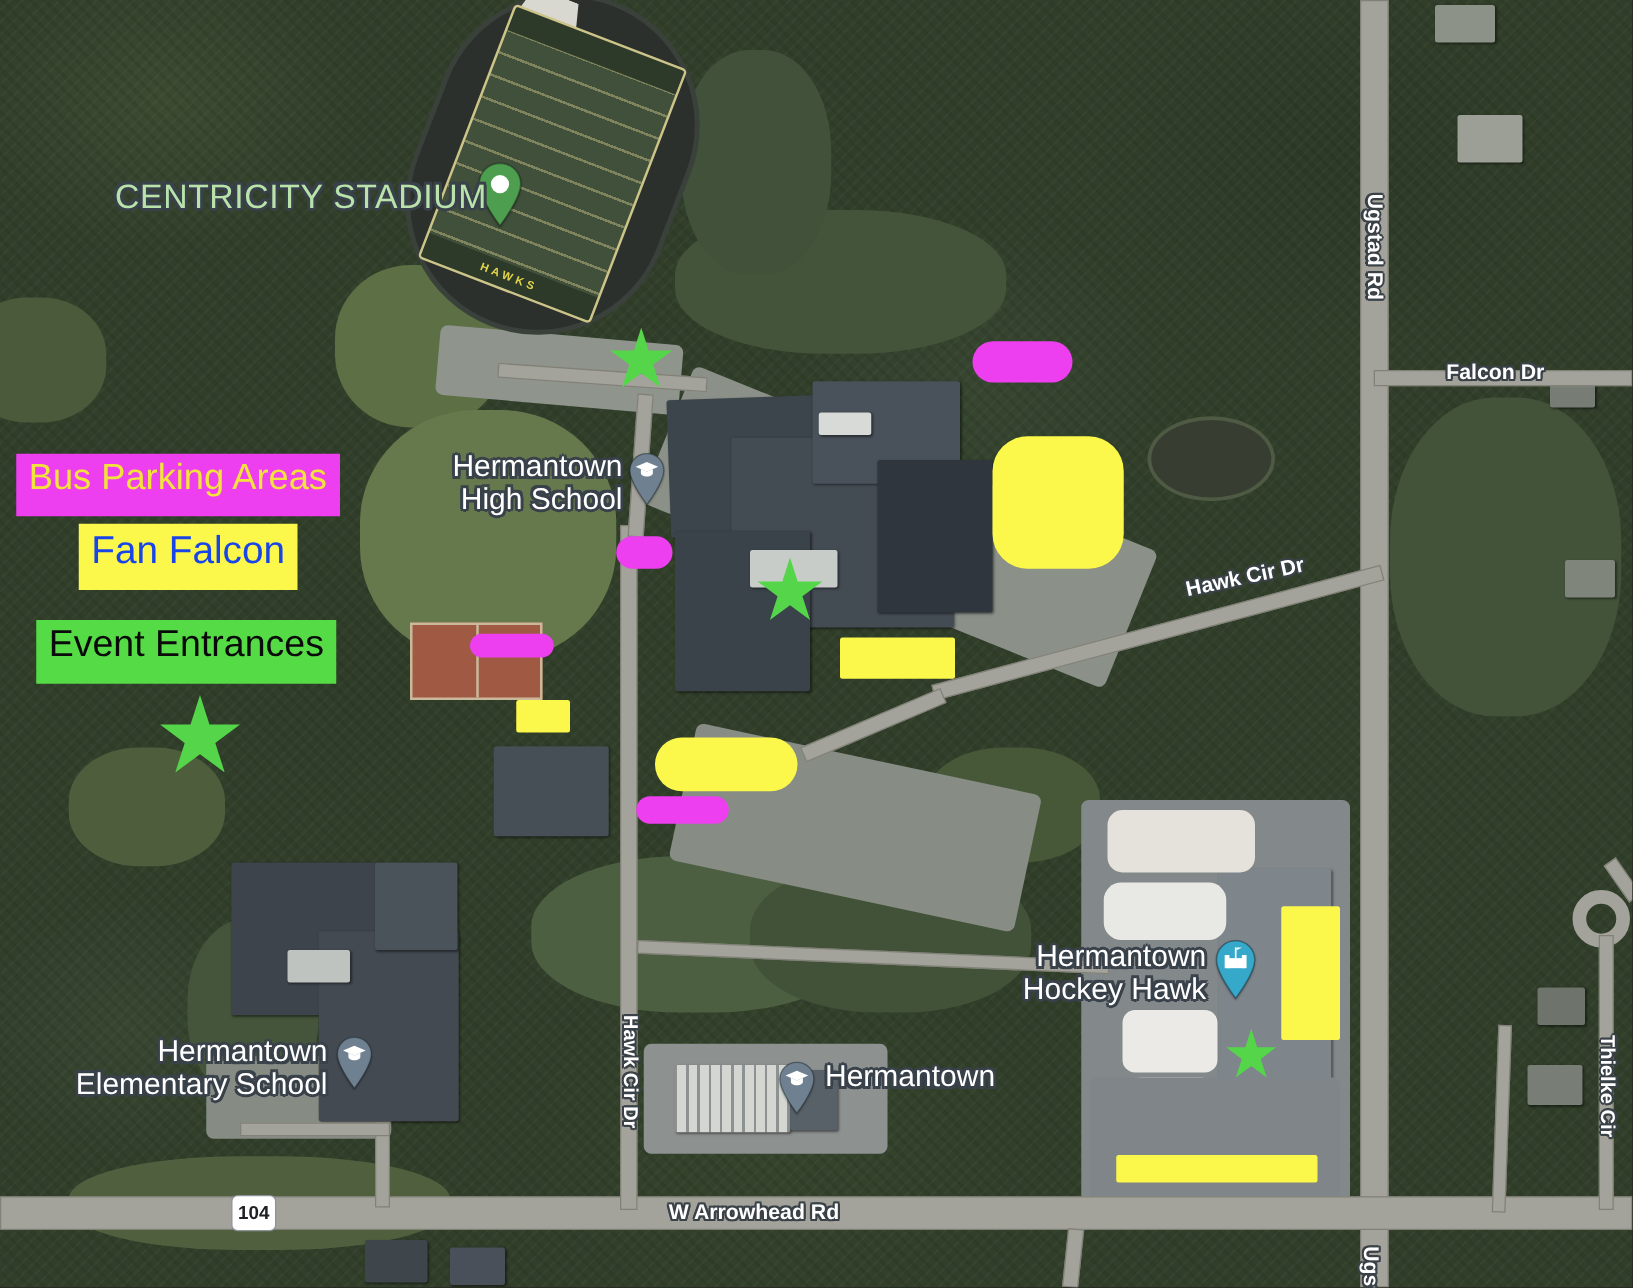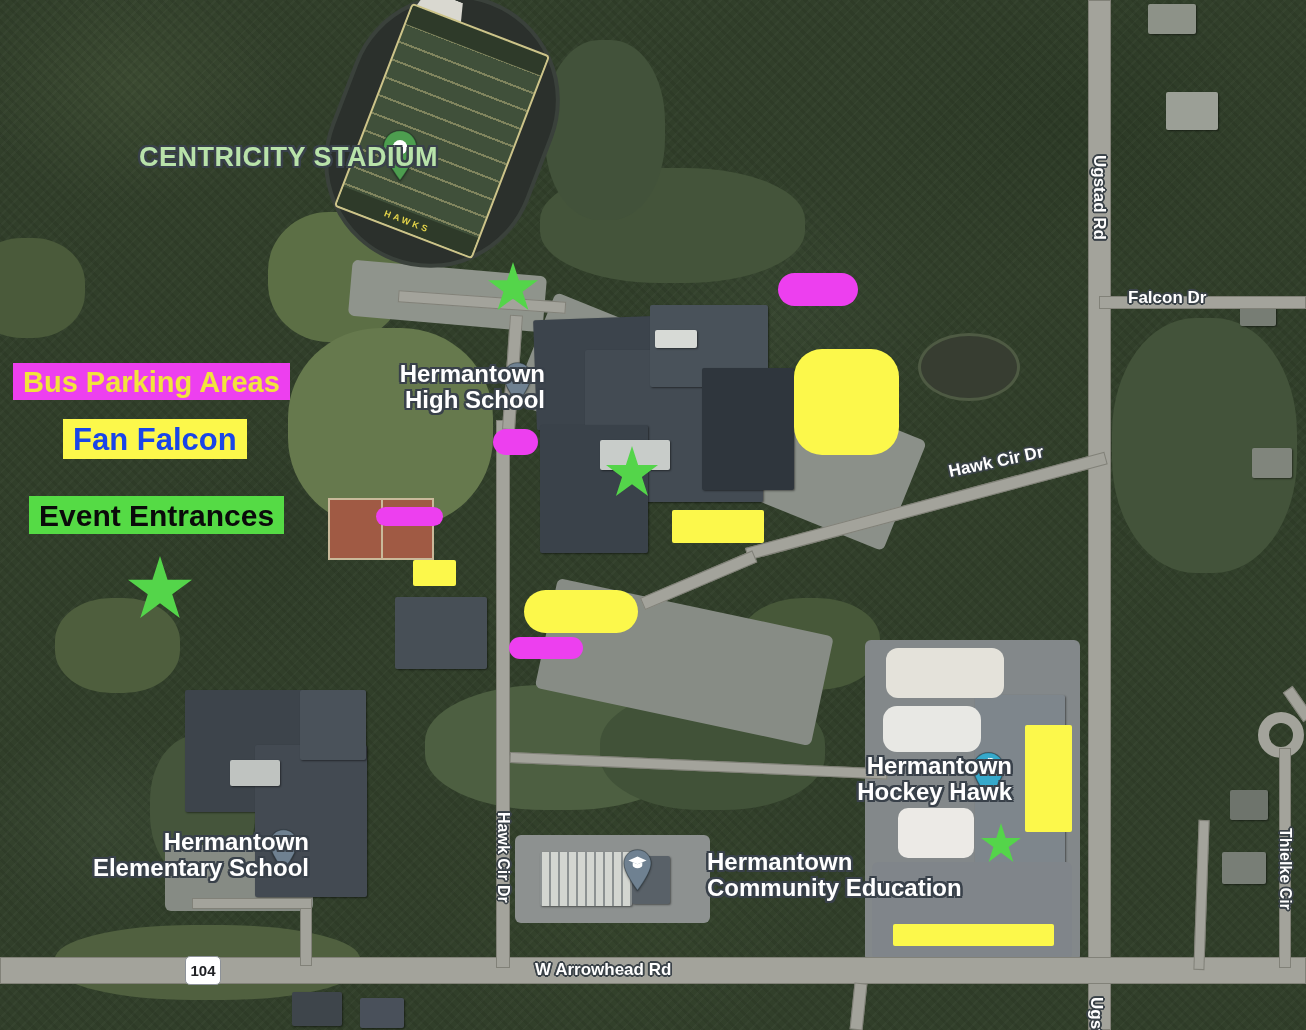--- a/index.html
+++ b/index.html
@@ -21,27 +21,27 @@
     background:
       repeating-linear-gradient(45deg, rgba(0,0,0,.07) 0 3px, transparent 3px 8px),
       repeating-linear-gradient(-45deg, rgba(255,255,255,.025) 0 2px, transparent 2px 7px);}
   .grass{position:absolute;border-radius:45%;}
   .pave{position:absolute;background:#8b9089;border-radius:6px;}
   .bld{position:absolute;background:#3e464e;border-radius:2px;box-shadow:1px 1px 2px rgba(0,0,0,.45);}
   .road{position:absolute;background:#a3a39b;border:1px solid rgba(110,110,102,.65);box-sizing:border-box;}
   .road-label{position:absolute;color:#fff;font-weight:bold;font-size:17px;white-space:nowrap;
     text-shadow:-1.4px -1.4px 0 #3a4248,1.4px -1.4px 0 #3a4248,-1.4px 1.4px 0 #3a4248,1.4px 1.4px 0 #3a4248,-1.8px 0 0 #3a4248,1.8px 0 0 #3a4248,0 -1.8px 0 #3a4248,0 1.8px 0 #3a4248;}
   .vert{writing-mode:vertical-rl;text-orientation:mixed;}
-  .place-label{position:absolute;color:#fff;font-weight:bold;font-size:24px;line-height:1.09;white-space:nowrap;
-    text-shadow:-2px -2px 0 #39414a,2px -2px 0 #39414a,-2px 2px 0 #39414a,2px 2px 0 #39414a,-2.4px 0 0 #39414a,2.4px 0 0 #39414a,0 -2.4px 0 #39414a,0 2.4px 0 #39414a;margin-left:47px;}
+  .place-label{position:absolute;color:#fff;font-weight:normal;font-size:24px;line-height:1.09;white-space:nowrap;
+    text-shadow:-2px -2px 0 #39414a,2px -2px 0 #39414a,-2px 2px 0 #39414a,2px 2px 0 #39414a,-2.4px 0 0 #39414a,2.4px 0 0 #39414a,0 -2.4px 0 #39414a,0 2.4px 0 #39414a;}
   .star{position:absolute;background:var(--star-green);
     clip-path:polygon(50% 0%,61.8% 38.2%,100% 38.2%,69.1% 61.8%,80.9% 100%,50% 76.4%,19.1% 100%,30.9% 61.8%,0% 38.2%,38.2% 38.2%);}
   .buspill{position:absolute;background:var(--bus-parking-magenta);}
   .fanrect{position:absolute;background:var(--fan-parking-yellow);}
-  .legend-item{position:absolute;font-weight:bold;white-space:nowrap;padding:3px 10px 1px 10px;}
+  .legend-item{position:absolute;font-weight:normal;white-space:nowrap;padding:3px 10px 14px 10px;}
   .pin{position:absolute;filter:drop-shadow(0 1px 1px rgba(0,0,0,.4));}
   .badge{position:absolute;background:#fff;border:1.5px solid #8d9298;border-radius:5px;
     color:#202124;font-weight:bold;font-size:15px;display:flex;align-items:center;justify-content:center;text-align:center;}
   .stadium{position:absolute;left:336px;top:-8px;width:212px;height:278px;transform:rotate(21deg);}
   .track{position:absolute;inset:0;border-radius:106px;background:#2b302c;border:4px solid #3a413b;box-sizing:border-box;}
   .infield{position:absolute;left:32px;top:30px;right:32px;bottom:30px;background:#40503a;border:2px solid #cdc489;border-radius:4px;overflow:hidden;
     background-image:repeating-linear-gradient(180deg, rgba(205,196,137,.45) 0 2px, transparent 2px 19px);}
   .endzone{position:absolute;left:0;right:0;height:20px;background:#2e3a29;display:flex;align-items:center;justify-content:center;
     color:#e3d44a;font-size:9px;font-weight:bold;letter-spacing:3px;}
 </style>
@@ -133,21 +133,21 @@
   <div class="road" style="left:510px;top:752px;width:378px;height:11px;transform:rotate(2.5deg);transform-origin:left top;"></div>
   <div class="abs" style="left:1258px;top:712px;width:46px;height:46px;border-radius:50%;border:11px solid #a3a39b;box-sizing:border-box;"></div>
   <div class="road" style="left:1292px;top:686px;width:12px;height:36px;transform:rotate(-35deg);"></div>
   <div class="road" style="left:1279px;top:748px;width:12px;height:220px;"></div>
   <div class="road" style="left:1196px;top:820px;width:11px;height:150px;transform:rotate(2deg);"></div>
   <div class="road" style="left:300px;top:898px;width:12px;height:68px;"></div>
   <div class="road" style="left:192px;top:898px;width:120px;height:11px;"></div>
   <div class="road" style="left:852px;top:983px;width:13px;height:47px;transform:rotate(6deg);"></div>
 
   <div class="road-label vert" style="left:1089px;top:155px;">Ugstad Rd</div>
-  <div class="road-label" style="left:1128px;top:288px;">Falcon Dr</div>
+  <div class="road-label" style="left:1157px;top:288px;">Falcon Dr</div>
   <div class="road-label" style="left:948px;top:452px;transform:rotate(-12deg);">Hawk Cir Dr</div>
   <div class="road-label vert" style="left:494px;top:812px;font-size:16px;">Hawk Cir Dr</div>
   <div class="road-label" style="left:535px;top:960px;">W Arrowhead Rd</div>
   <div class="road-label vert" style="left:1276px;top:828px;font-size:16px;">Thielke Cir</div>
   <div class="road-label vert" style="left:1086px;top:997px;">Ugstad Rd</div>
   <div class="badge" style="left:185px;top:956px;width:34px;height:27px;">104</div>
 
   <div class="buspill" style="left:778px;top:273px;width:80px;height:33px;border-radius:17px;"></div>
   <div class="buspill" style="left:493px;top:429px;width:45px;height:26px;border-radius:13px;"></div>
   <div class="buspill" style="left:376px;top:507px;width:67px;height:19px;border-radius:10px;"></div>
@@ -214,21 +214,20 @@
   <div class="place-label" style="left:330px;top:361px;width:168px;text-align:right;">
     <div>Hermantown</div>
     <div>High School</div>
   </div>
   <div class="place-label" style="left:30px;top:829px;width:232px;text-align:right;">
     <div>Hermantown</div>
     <div>Elementary School</div>
   </div>
   <div class="place-label" style="left:660px;top:849px;text-align:left;">
     <div>Hermantown</div>
-    <div>Community Education</div>
   </div>
   <div class="place-label" style="left:780px;top:753px;width:185px;text-align:right;">
     <div>Hermantown</div>
     <div>Hockey Hawk</div>
   </div>
 
   <div class="legend-item" style="left:13px;top:363px;font-size:29px;background:var(--bus-parking-magenta);color:var(--legend-text-yellow);">Bus Parking Areas</div>
   <div class="legend-item" style="left:63px;top:419px;font-size:31px;background:var(--fan-parking-yellow);color:var(--legend-text-blue);">Fan Falcon</div>
   <div class="legend-item" style="left:29px;top:496px;font-size:30px;background:var(--event-green);color:#0a0a0a;">Event Entrances</div>
   <div class="star" style="left:128px;top:556px;width:64px;height:62px;"></div>

